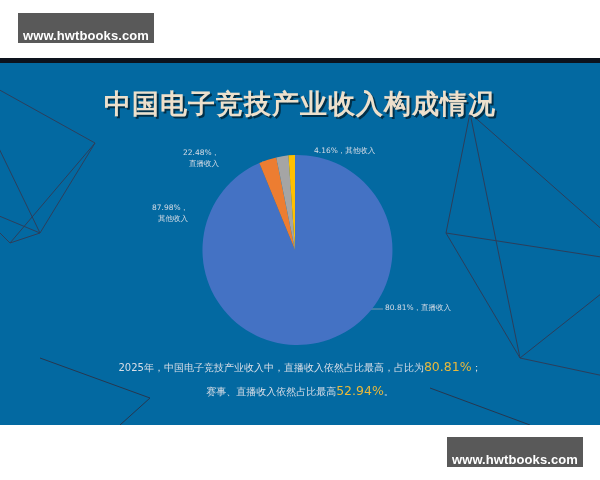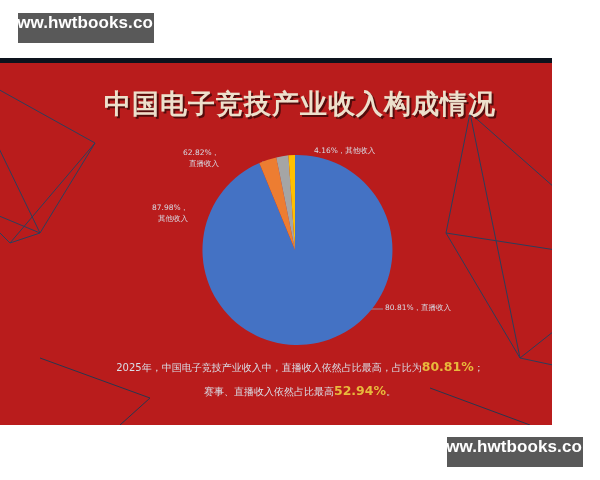--- a/index.html
+++ b/index.html
@@ -4,31 +4,31 @@
 <style>
   html,body{margin:0;padding:0;}
   body{
     width:600px;height:480px;background:#ffffff;overflow:hidden;
     font-family:"Liberation Sans","DejaVu Sans",sans-serif;
   }
   .stage{position:relative;width:600px;height:480px;}
 
   
   .wm{
-    position:absolute;display:flex;align-items:flex-start;justify-content:center;
-    background:#595959;color:#ffffff;font-size:17px;font-weight:700;
+    position:absolute;display:flex;align-items:flex-end;justify-content:center;
+    background:#595959;color:#ffffff;font-size:13px;font-weight:700;
     letter-spacing:.1px;
   }
   .wm-top{left:18px;top:13px;width:136px;height:30px;}
   .wm-bot{left:447px;top:437px;width:136px;height:30px;}
 
   
   .panel{
-    position:absolute;left:0;top:58px;width:552px;height:367px;
-    background:#b91c1c;overflow:hidden;
+    position:absolute;left:0;top:58px;width:600px;height:367px;
+    background:#0369a1;overflow:hidden;
   }
   .panel-topstrip{
     position:absolute;left:0;top:0;width:600px;height:5px;background:#0d131d;
   }
   .deco{position:absolute;left:0;top:0;width:600px;height:367px;}
 
   
   .title{
     position:absolute;left:0;top:28px;width:600px;text-align:center;
     color:#ede0cc;font-size:27px;font-weight:700;letter-spacing:1px;
@@ -49,21 +49,21 @@
   .lbl-event{left:152px;top:145px;text-align:right;}
   .lbl-other{left:314px;top:88px;text-align:left;}
   .lbl-live{left:385px;top:245px;text-align:right;}
 
   
   .caption{
     position:absolute;left:60px;top:297px;width:480px;text-align:center;
     color:#d9dee7;font-size:10px;line-height:1.95;
     font-family:"DejaVu Sans","Liberation Sans",sans-serif;
   }
-  .hl{color:#e8b93c;font-weight:700;font-size:12.5px;text-align:right;}
+  .hl{color:#e8b93c;font-weight:400;font-size:12.5px;text-align:right;}
 </style>
 </head>
 <body>
 
 <div class="stage">
 
   <div class="wm wm-top">
     <span>www.hwtbooks.com</span>
   </div>
 
@@ -104,21 +104,21 @@
 
         <path d="M295 192 L259.30 104.97 A95 95 0 0 1 276.30 99.48 Z" fill="#ed7d31"></path>
 
         <path d="M295 192 L276.30 99.48 A95 95 0 0 1 288.41 97.23 Z" fill="#a5a5a5"></path>
 
         <path d="M295 192 L288.41 97.23 A95 95 0 0 1 295 97 Z" fill="#ffc000"></path>
       </svg>
 
       
       <div class="lbl lbl-club">
-        <div>62.82%，</div>
+        <div>22.48%，</div>
         <div>直播收入</div>
       </div>
       <div class="lbl lbl-event">
         <div>87.98%，</div>
         <div>其他收入</div>
       </div>
       <div class="lbl lbl-other">4.16%，其他收入</div>
       <div class="lbl lbl-live">80.81%，直播收入</div>
     </div>
 

